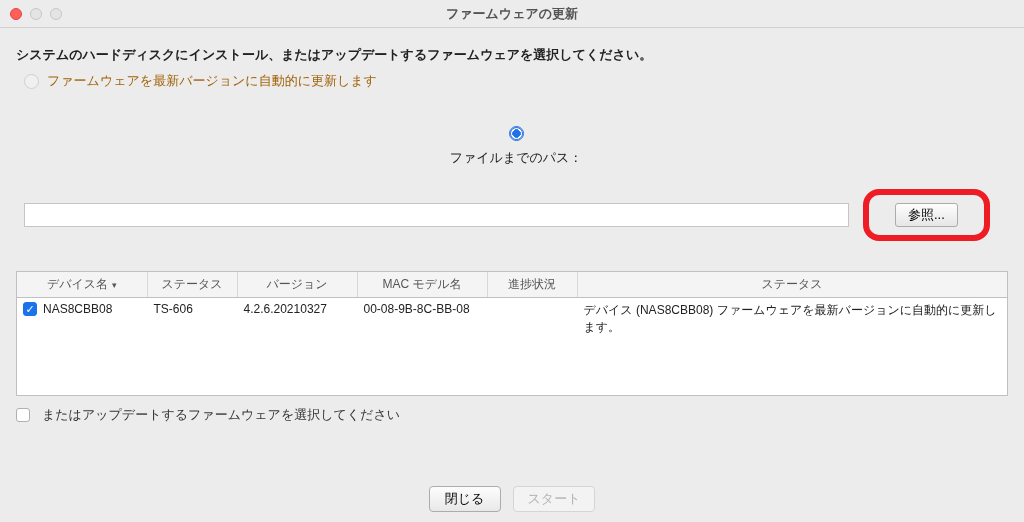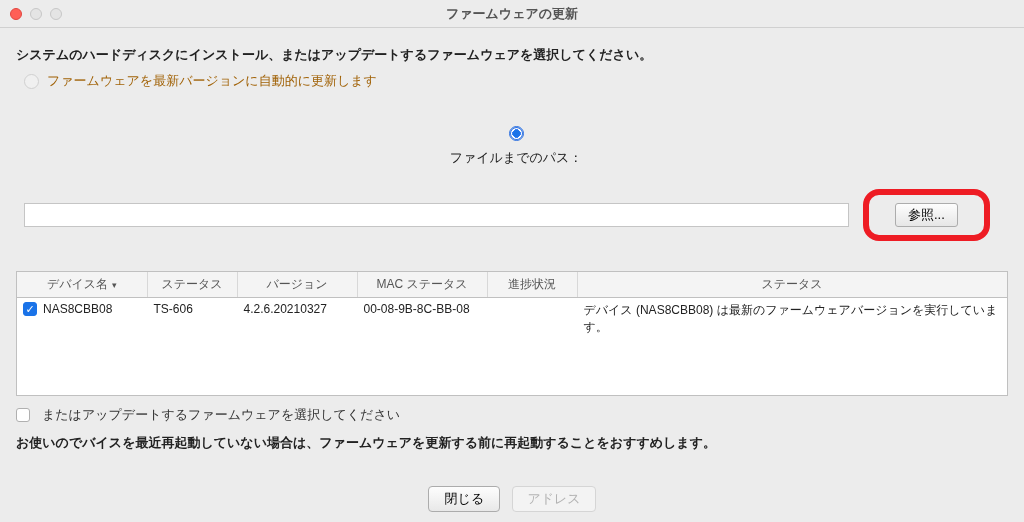--- a/index.html
+++ b/index.html
@@ -252,48 +252,47 @@
           <col class="col-version">
           <col class="col-mac">
           <col class="col-progress">
           <col class="col-status">
       </colgroup>
       <thead>
         <tr>
           <th><span>デバイス名</span><span class="sort-caret">▾</span></th>
           <th>ステータス</th>
           <th>バージョン</th>
-          <th>MAC ステータス</th>
+          <th>MAC モデル名</th>
           <th>進捗状況</th>
           <th>ステータス</th>
         </tr>
       </thead>
       <tbody>
         <tr>
           <td>
             <div class="device-cell">
               <span class="checkbox">✓</span>
               <span>NAS8CBB08</span>
             </div>
           </td>
           <td>TS-606</td>
           <td>4.2.6.20210327</td>
           <td>00-08-9B-8C-BB-08</td>
           <td></td>
-          <td>デバイス (NAS8CBB08) は最新のファームウェアバージョンを実行しています。</td>
+          <td>デバイス (NAS8CBB08) ファームウェアを最新バージョンに自動的に更新します。</td>
         </tr>
       </tbody>
     </table>
   </div>
 
   <div class="below-table">
     <div class="same-model-row">
       <span class="checkbox unchecked">✓</span>
       <span>またはアップデートするファームウェアを選択してください</span>
     </div>
-    <div class="advice">お使いのでバイスを最近再起動していない場合は、ファームウェアを更新する前に再起動することをおすすめします。</div>
   </div>
 </div>
 
 <div class="footer">
   <button>閉じる</button>
-  <button class="disabled">アドレス</button>
+  <button class="disabled">スタート</button>
 </div>
 
 </body></html>

